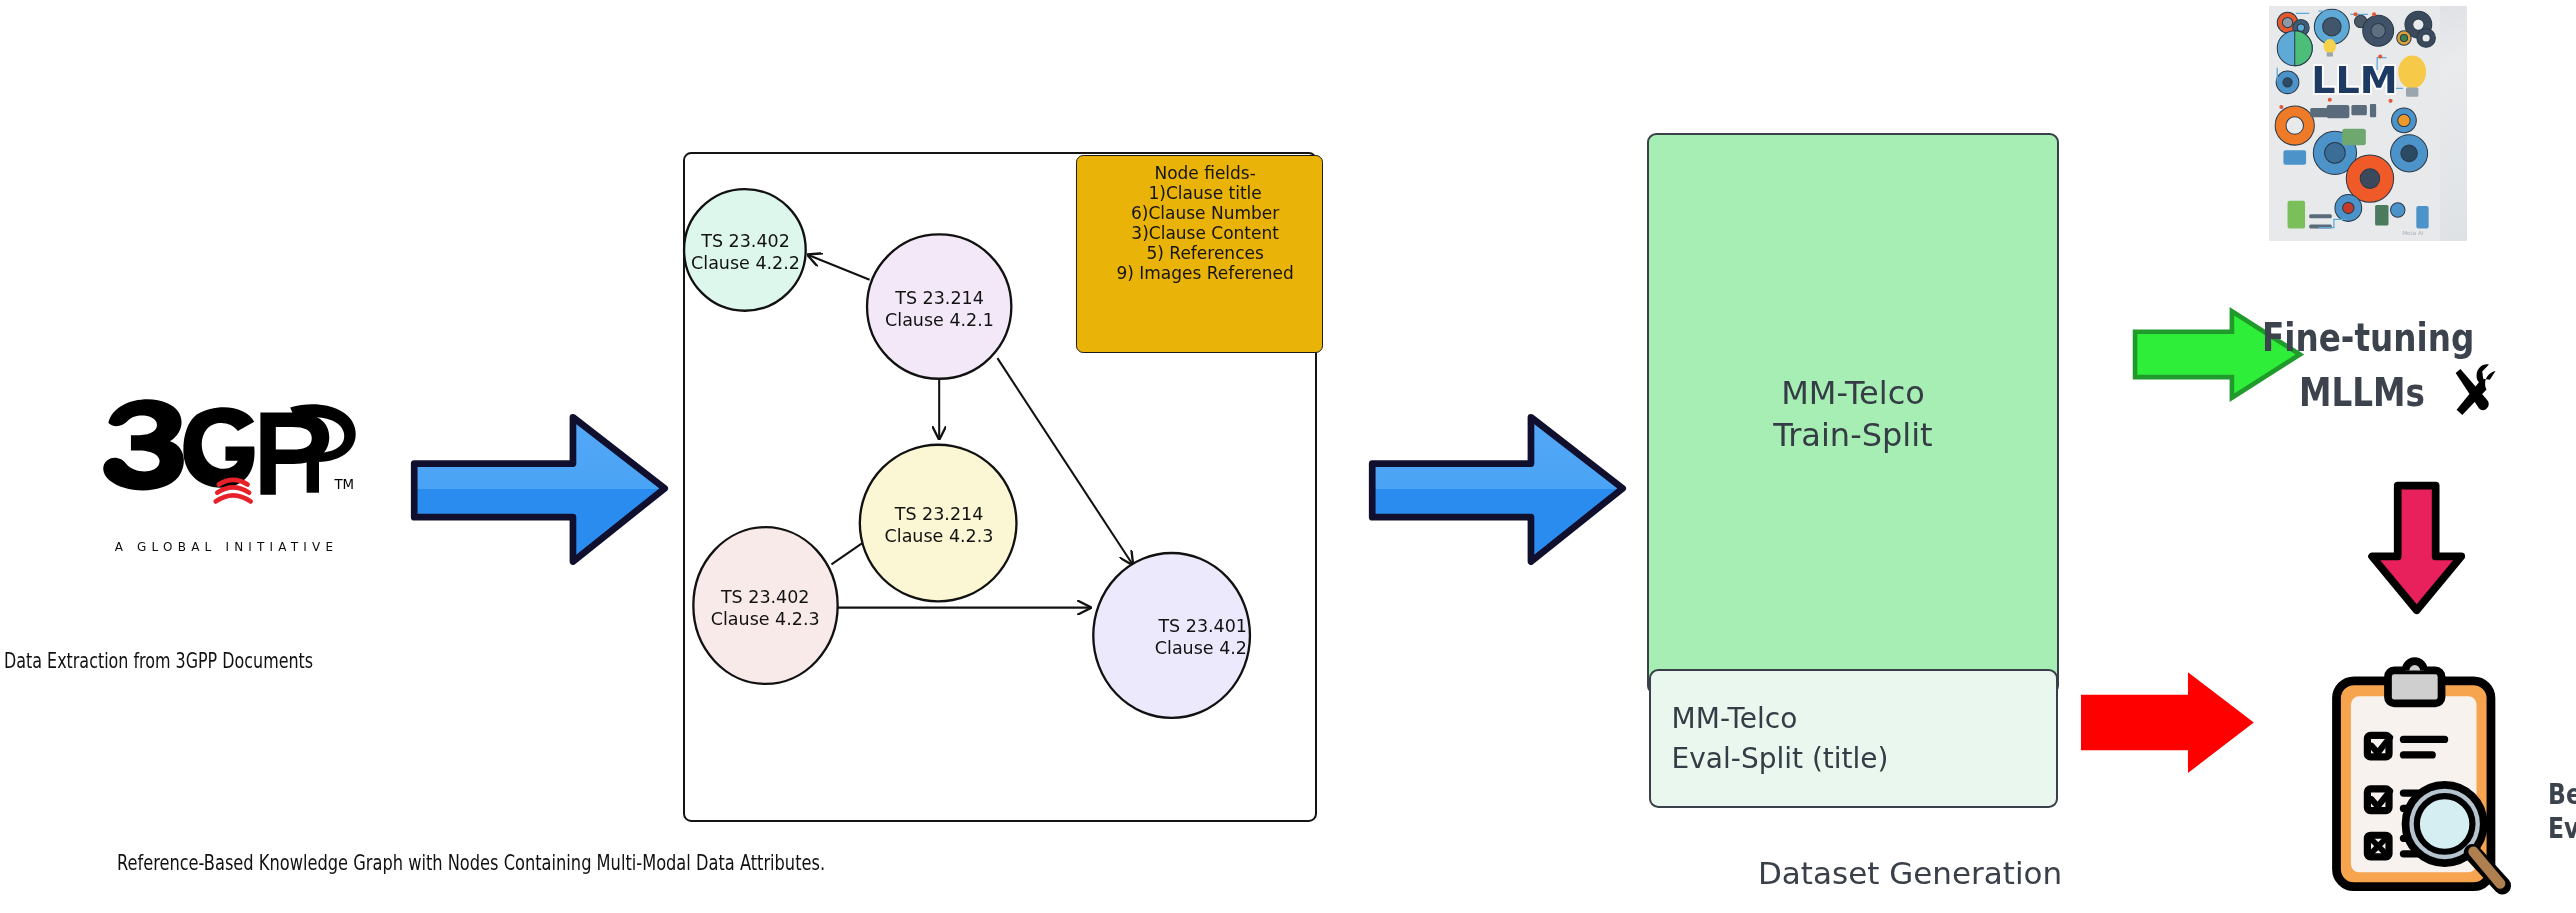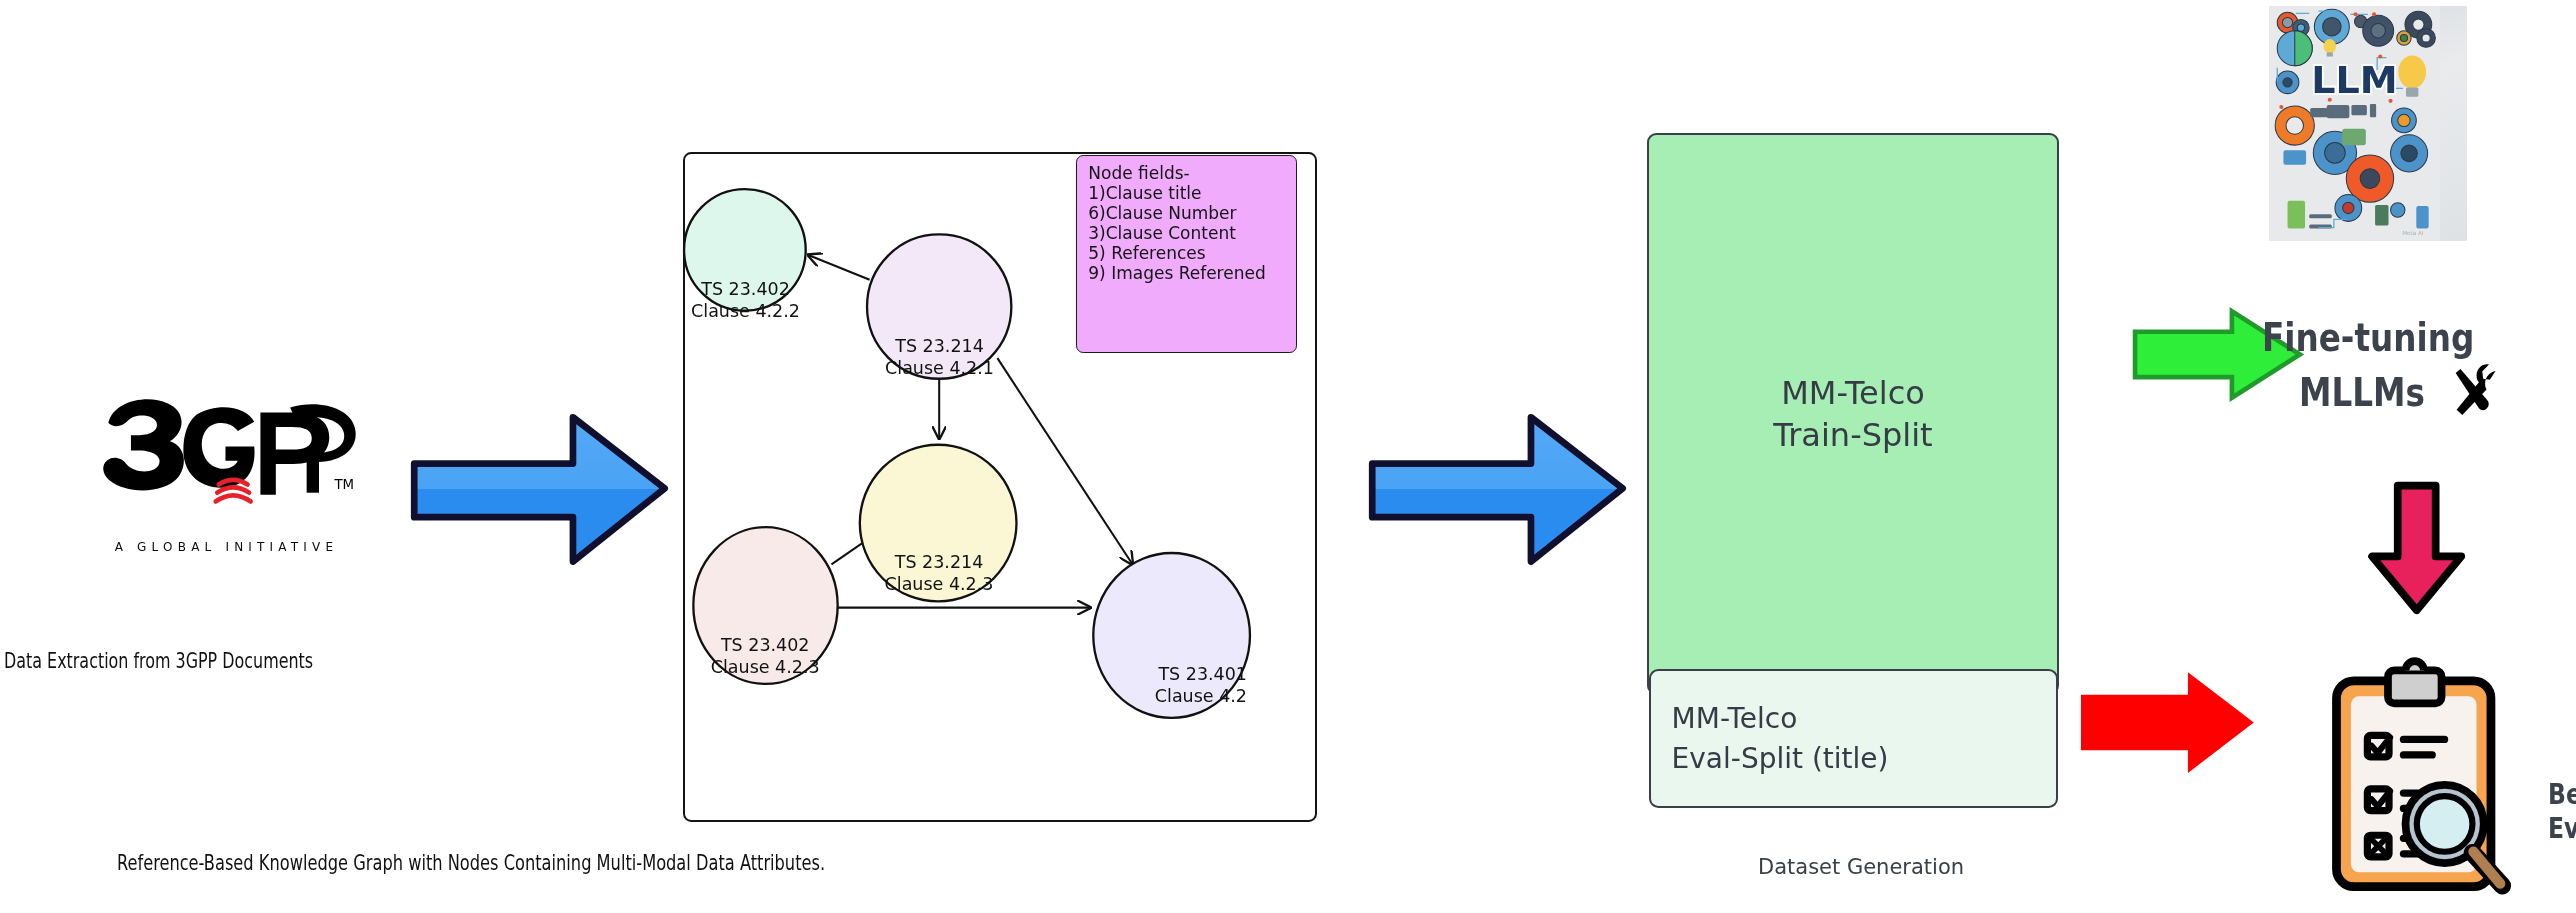--- a/index.html
+++ b/index.html
@@ -14,37 +14,37 @@
   #logo-tagline{position:absolute;left:0;top:148px;width:299px;text-align:center;
       font-family:"DejaVu Sans","Liberation Sans",sans-serif;
       font-size:12px;letter-spacing:5.2px;color:#0d0d0d;font-weight:400;}
 
   
   .caption{color:#111;font-weight:400;white-space:nowrap;
            font-family:"Liberation Sans Narrow","DejaVu Sans Condensed","Liberation Sans",sans-serif;
            transform:scaleX(.82);transform-origin:left center;}
   #cap-extraction{left:4.1px;top:648px;font-size:21.6px;}
   #cap-kg{left:117px;top:850px;font-size:22px;}
-  #cap-dataset{left:1758px;top:855px;font-size:21px;color:#3a4049;
+  #cap-dataset{left:1758px;top:855px;font-size:31px;color:#3a4049;
       font-family:"DejaVu Sans","Liberation Sans",sans-serif;transform:none;}
 
   
   #kg-box{left:683px;top:152px;width:634px;height:670px;
       border:2.1px solid #141414;border-radius:8.2px;background:#fff;box-sizing:border-box;}
 
   #kg-svg{left:683px;top:152px;}
 
   .node-label{position:absolute;text-align:center;color:#121212;
       font-family:"DejaVu Sans","Liberation Sans",sans-serif;
-      font-size:17.5px;line-height:1.28;pointer-events:none;white-space:nowrap;margin-top:48px;}
-
-  
-  #legend{left:1076px;top:155px;width:221px;height:198px;
-      background:#f0abfc;border:1.5px solid #1b1b1b;border-radius:7.2px;box-sizing:border-box;
-      padding:7.2px 0 0 11.3px;}
+      font-size:17.5px;line-height:1.28;pointer-events:none;white-space:nowrap;}
+
+  
+  #legend{left:1076px;top:155px;width:247px;height:198px;
+      background:#eab308;border:1.5px solid #1b1b1b;border-radius:7.2px;box-sizing:border-box;
+      padding:7.2px 0 0 11.3px;text-align:center;}
   #legend div{color:#141414;font-size:17px;line-height:1.18;
       font-family:"DejaVu Sans","Liberation Sans",sans-serif;white-space:nowrap;}
 
   
   .blue-arrow{}
 
   
   #train-box{left:1647px;top:133px;width:412px;height:562px;
       background:#a7eeb4;border:2.1px solid #3a4049;border-radius:9.3px;
       display:flex;align-items:center;justify-content:center;box-sizing:border-box;}

